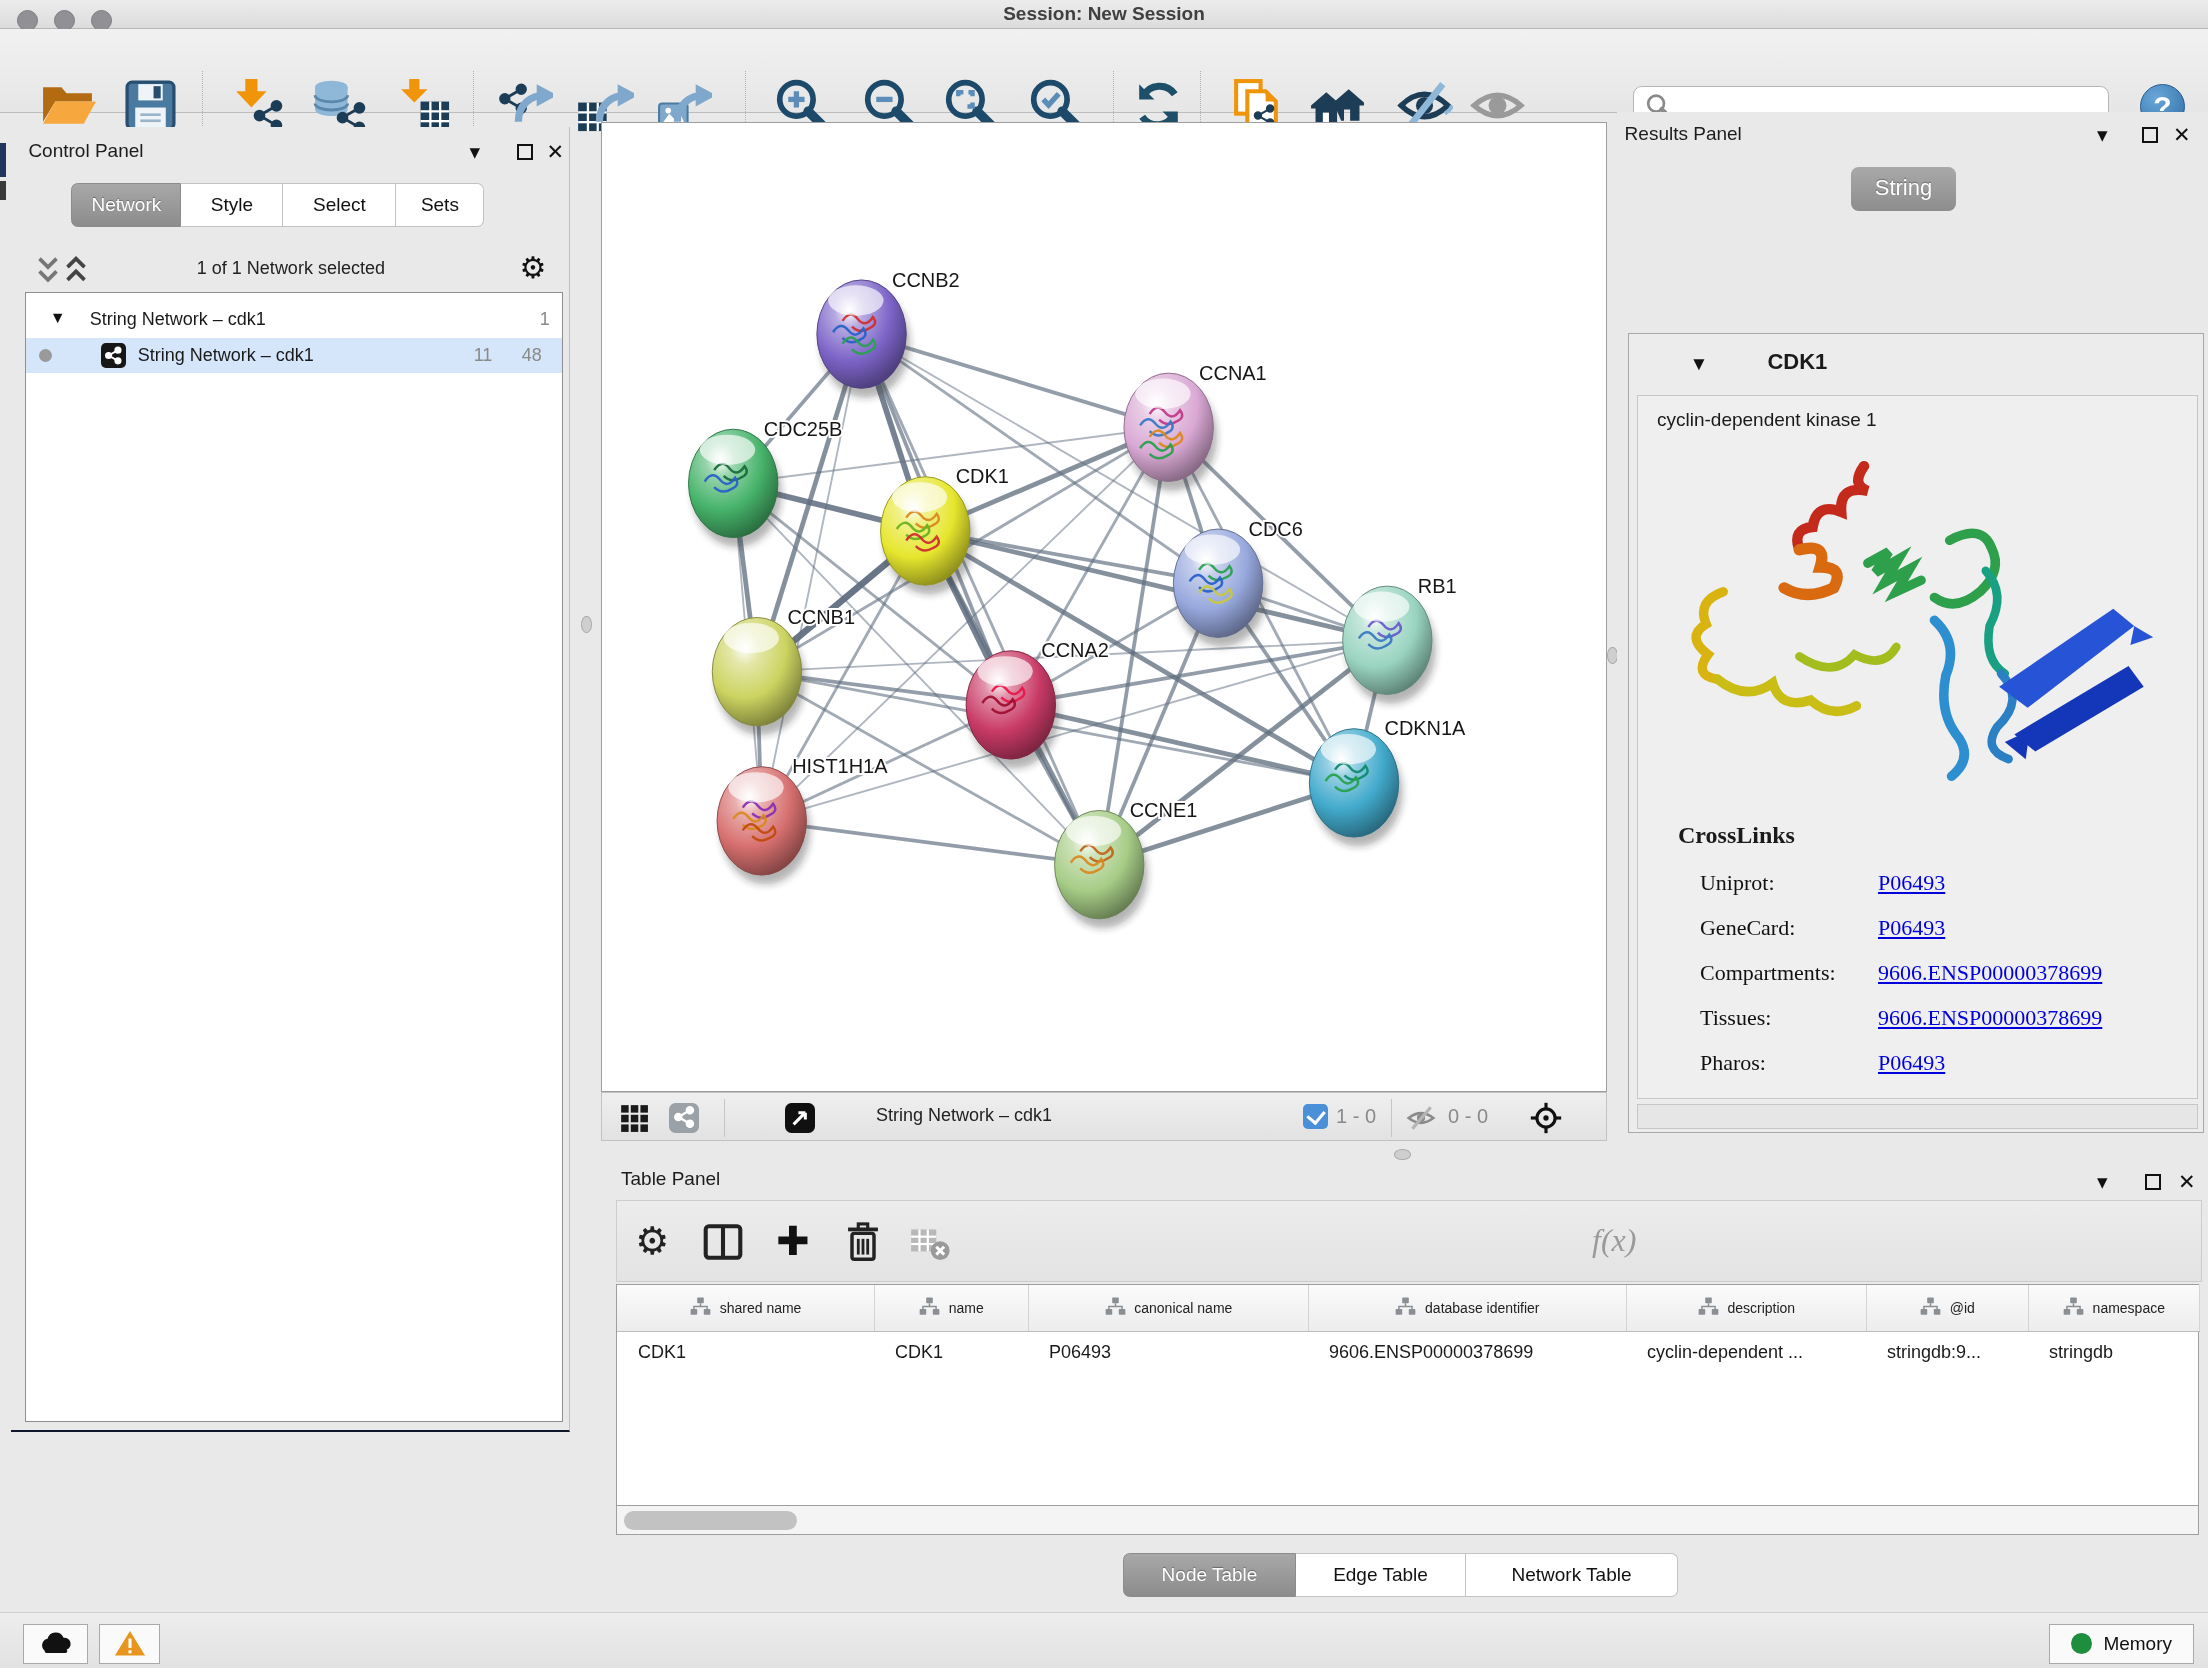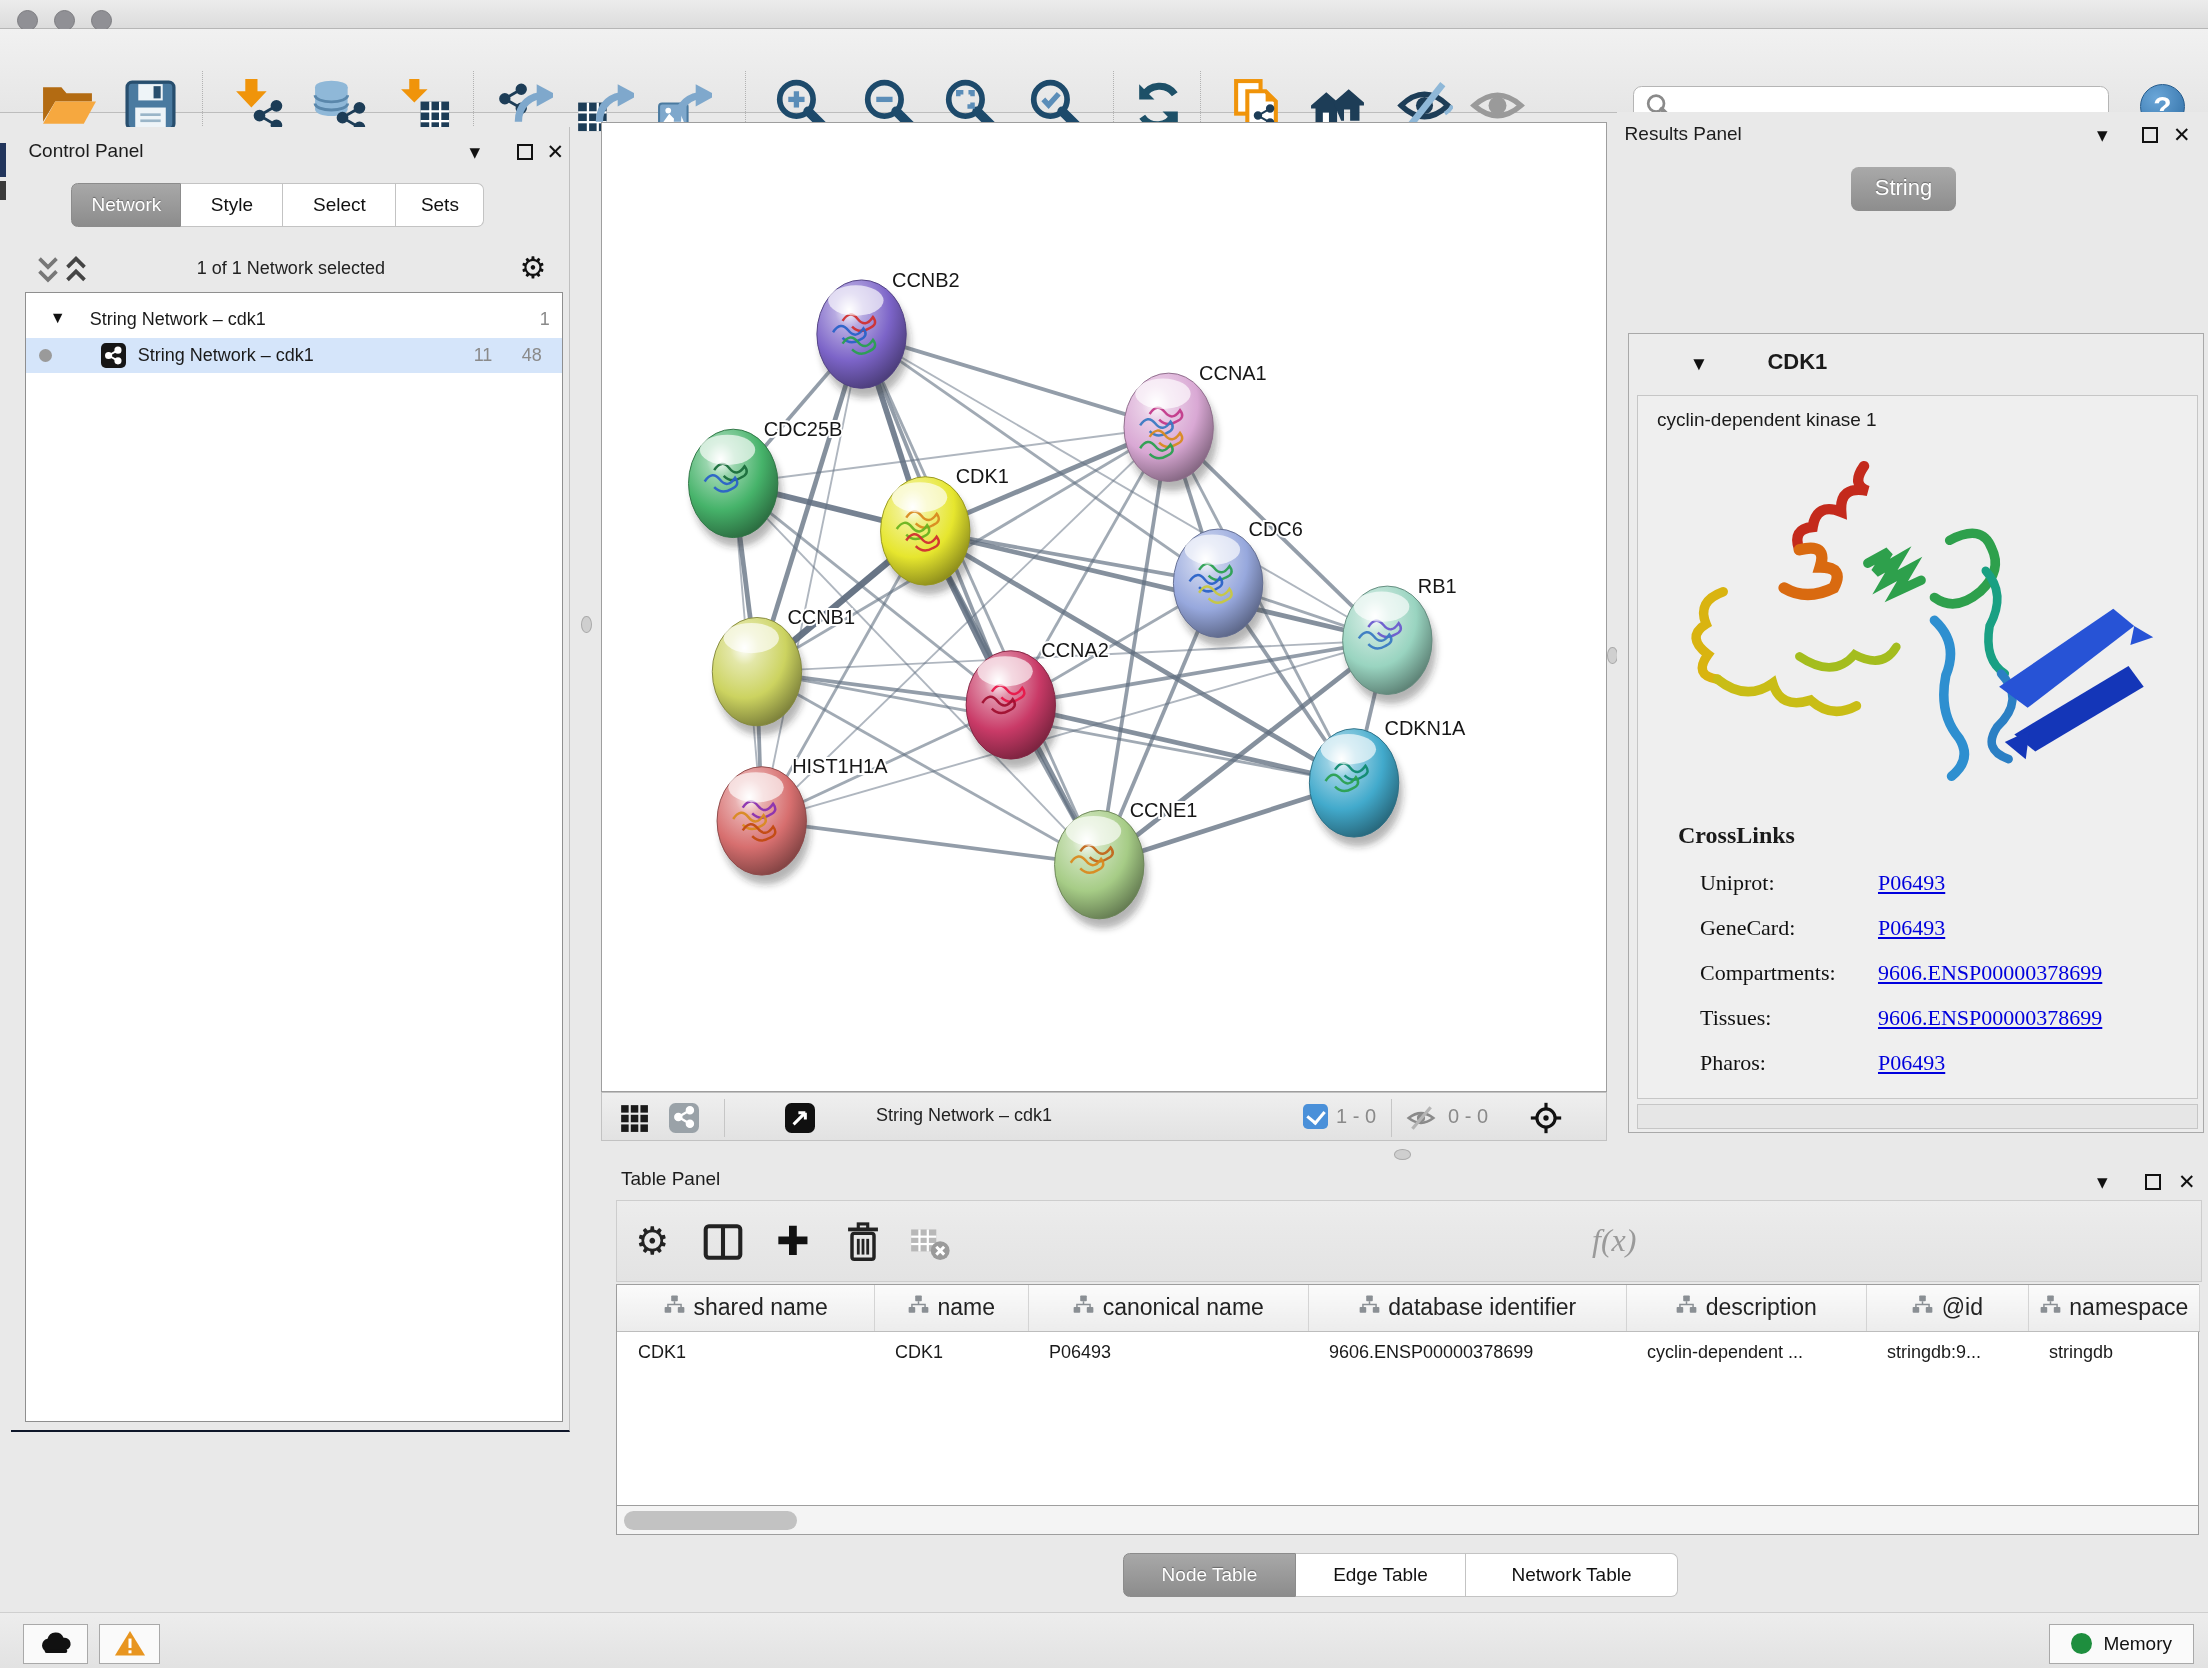--- a/index.html
+++ b/index.html
@@ -118,21 +118,21 @@
   .tp-toolbar { position:absolute; left:616px; top:1200px; width:1586px; height:82px;
     background:linear-gradient(#ececec,#e3e3e3); border:1px solid #cdcdcd; }
   .tp-ic { position:absolute; top:19px; width:44px; height:44px; cursor:pointer; }
   .tp-ic svg { width:100%; height:100%; }
   .fx { position:absolute; left:975px; top:21px; font-family:"Liberation Serif","DejaVu Serif",serif;
     font-style:italic; font-size:32px; color:#9a9a9a; }
   .tp-table { position:absolute; left:616px; top:1284px; width:1583px; height:221px;
     background:#fff; border:1px solid #9e9e9e; border-bottom:none; }
   table.datatable { border-collapse:collapse; table-layout:fixed; width:1581px; }
   table.datatable th { height:46px; background:linear-gradient(#fbfbfb,#ececec);
-    border-right:1px solid #d4d4d4; border-bottom:1px solid #bdbdbd; font-size:23px; font-weight:normal;
+    border-right:1px solid #d4d4d4; border-bottom:1px solid #bdbdbd; font-size:14px; font-weight:normal;
     color:#222; overflow:hidden; white-space:nowrap; }
   table.datatable th .thwrap { display:flex; align-items:center; justify-content:center; gap:7.6px; }
   table.datatable th svg { width:23px; height:23px; flex:none; }
   table.datatable td { height:42px; font-size:18px; padding-left:21px; overflow:hidden; white-space:nowrap; }
   .tp-hscroll { position:absolute; left:616px; top:1505px; width:1583px; height:30px;
     background:#f4f4f4; border:1px solid #9e9e9e; }
   .tp-thumb { position:absolute; left:6.7px; top:4.8px; width:173px; height:19px; background:#c2c2c2; border-radius:9.5px; }
   .tp-tabs { position:absolute; left:1123px; top:1553px; display:flex; }
   .tp-tabs .tabseg { font-size:19px; }
 
@@ -144,20 +144,21 @@
   .memdot { width:21px; height:21px; border-radius:50%; background:#1e8e3e; margin-right:11.4px; }
   .mem-label { font-size:19px; color:#111; }
 </style>
 </head>
 <body>
 
 <div class="titlebar">
   <span class="tl-dot" style="left:17px"></span>
   <span class="tl-dot" style="left:54px"></span>
   <span class="tl-dot" style="left:91px"></span>
+  <div class="win-title">Session: New Session</div>
 </div>
 
 <div class="toolbar">
   <span class="tbicon" style="left:39px"><svg viewBox="0 0 28 28" width="100%" height="100%">
         <path d="M2 22V5h9l2.5 3H26v4H8z" fill="#b36b12"></path>
         <path d="M2 23l6-11h20l-6 11z" fill="#f6a83f"></path>
       </svg></span>
   <span class="tbicon" style="left:122px"><svg viewBox="0 0 28 28" width="100%" height="100%">
         <rect x="2.5" y="2.5" width="23" height="23" rx="2.5" fill="#4a7aa0" stroke="#274e6e" stroke-width="1.6"></rect>
         <rect x="8" y="3.5" width="12" height="8" fill="#eef4f8"></rect>

